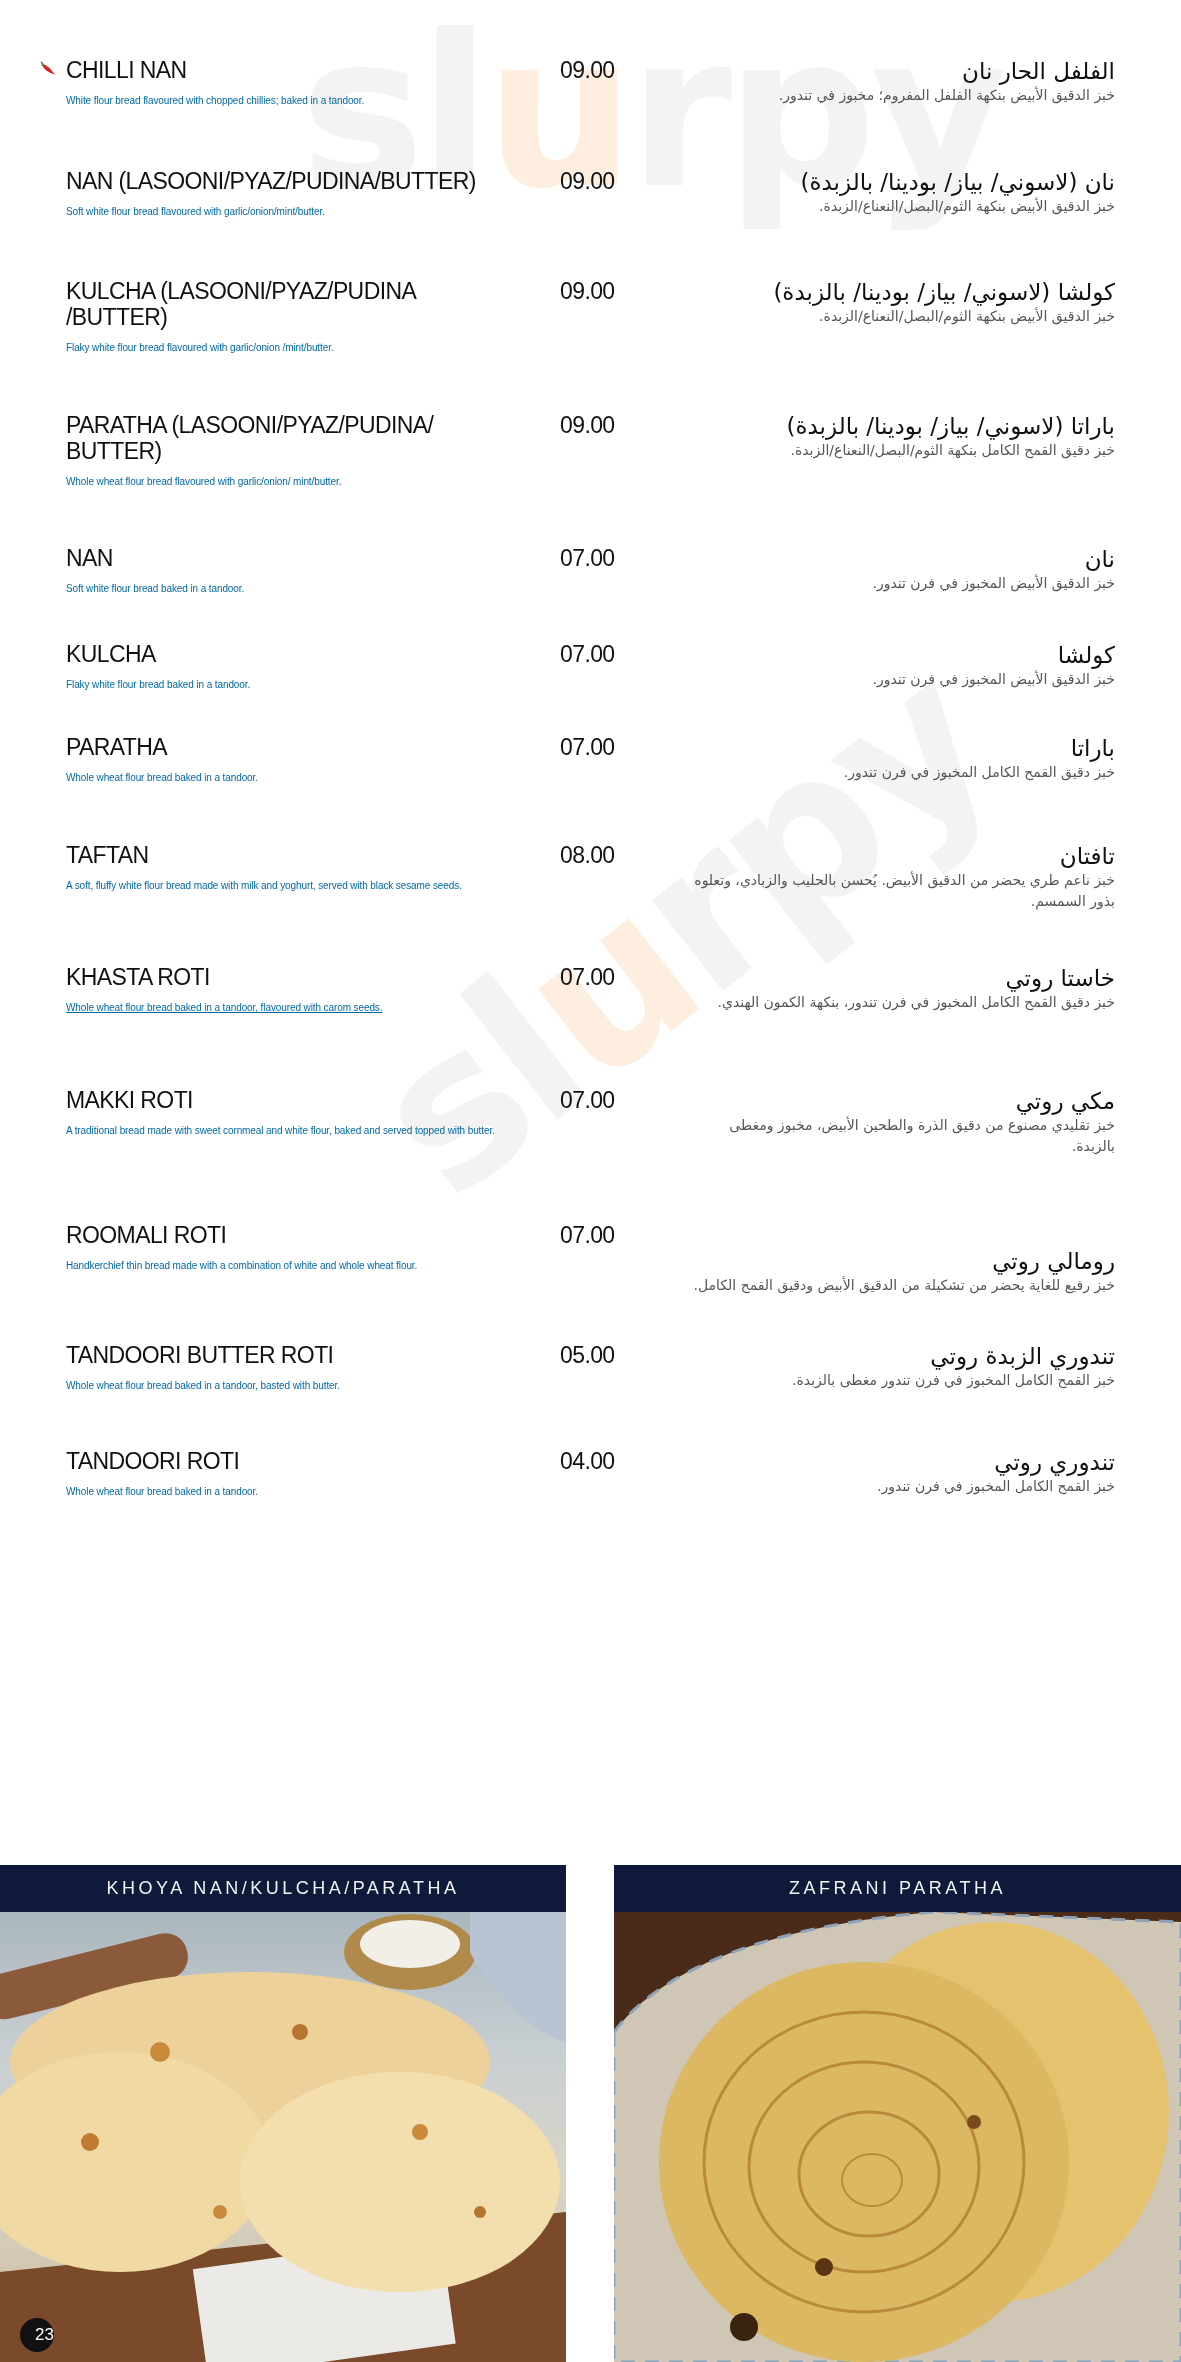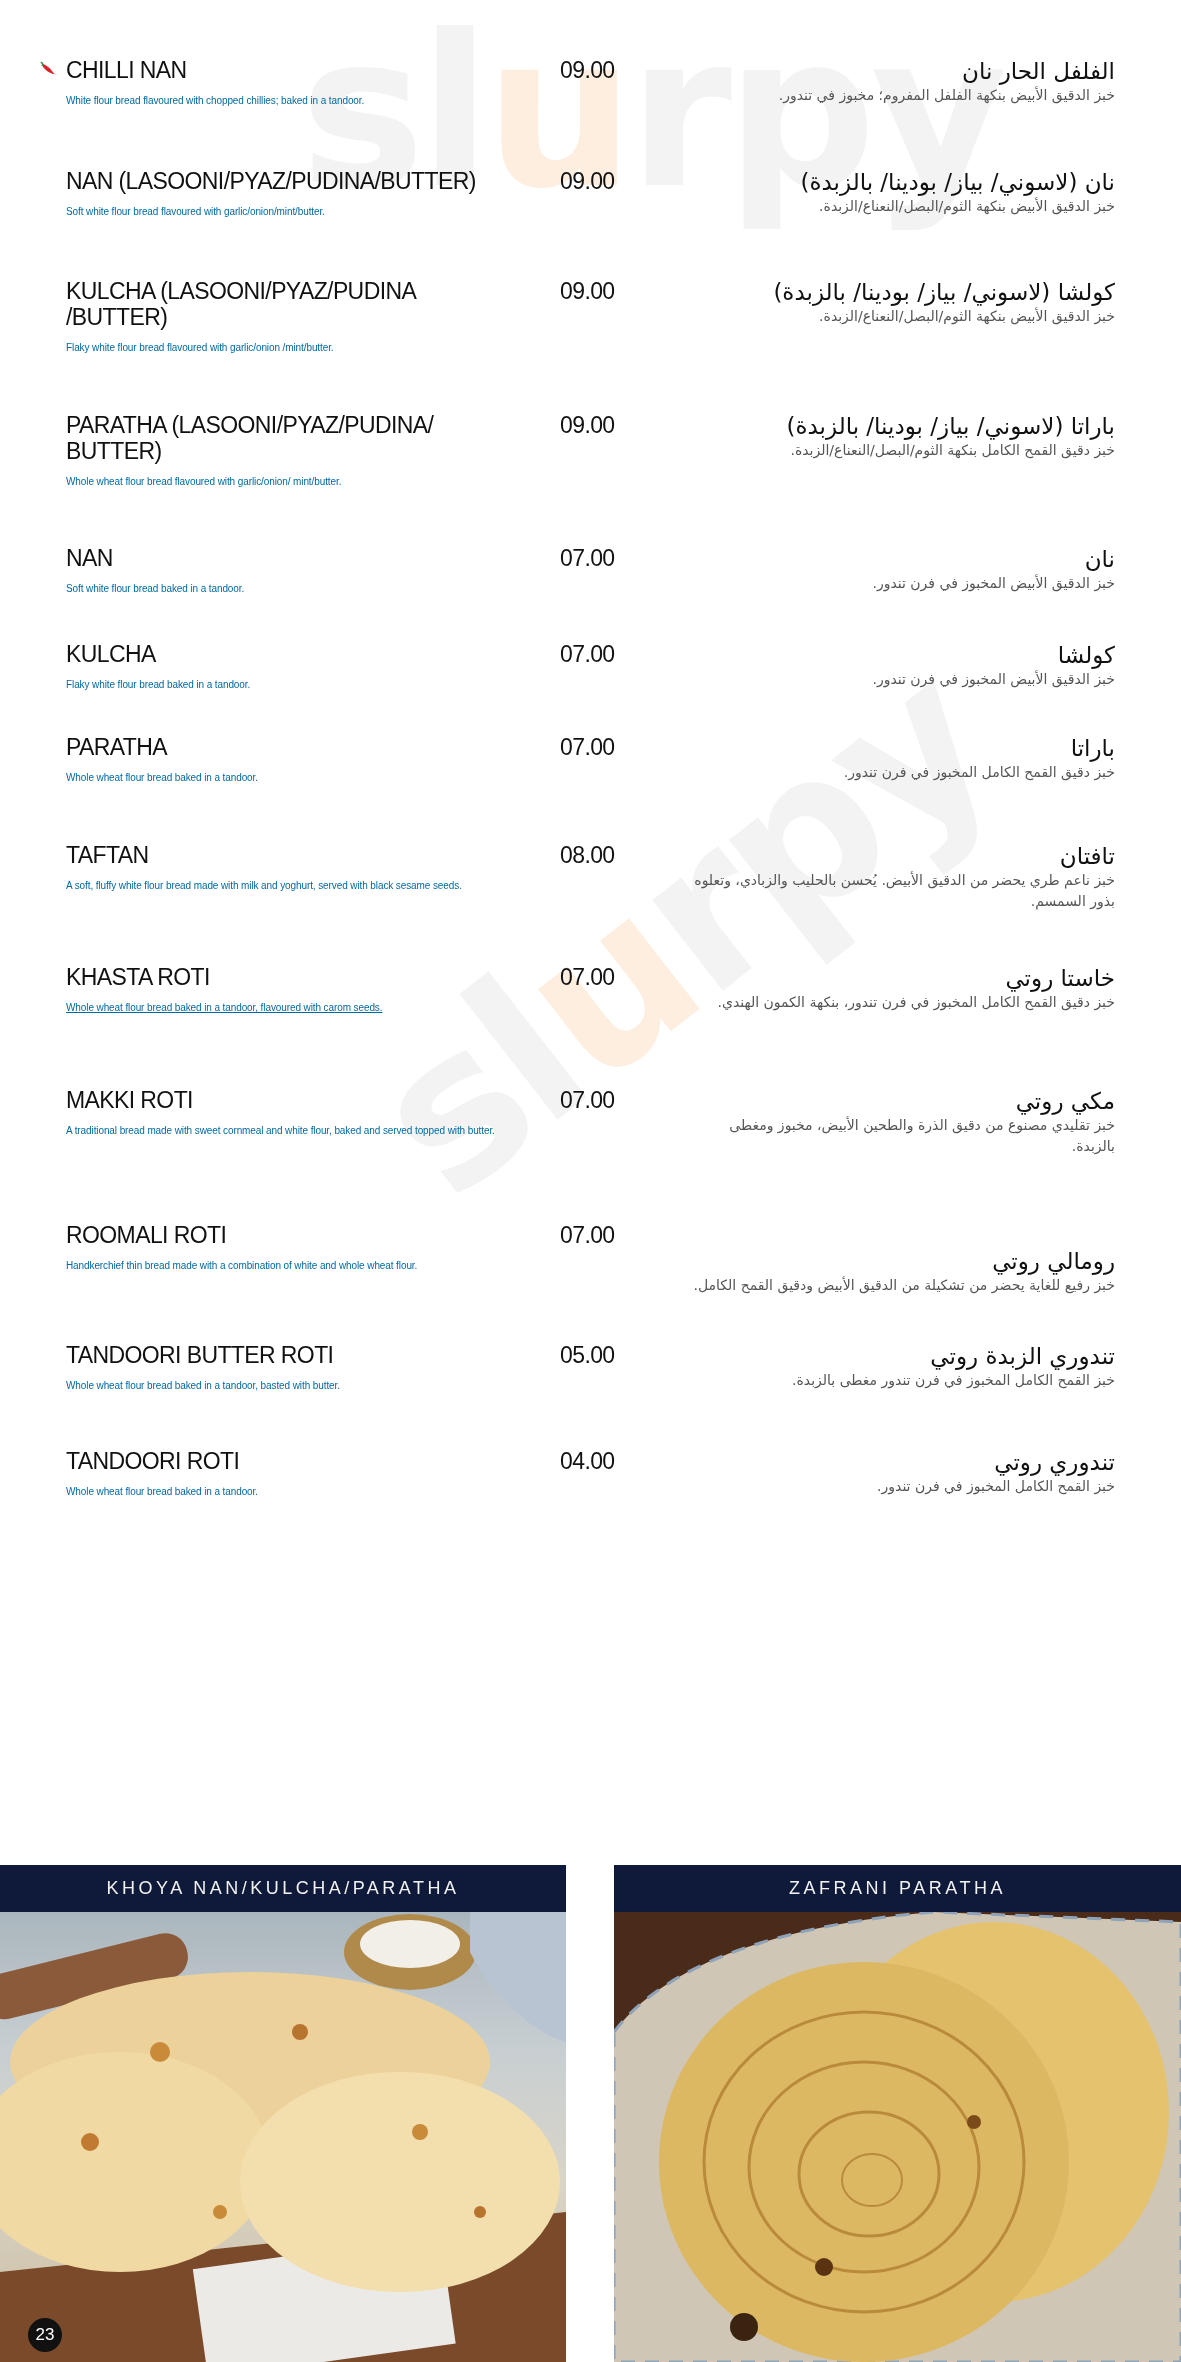--- a/index.html
+++ b/index.html
@@ -23,21 +23,21 @@
 
   .photo-panel { position: absolute; top: 1865px; height: 497px; overflow: hidden; }
   .panel-left { left: 0; width: 566px; }
   .panel-right { left: 614px; width: 567px; }
   .panel-header { position: absolute; left: 0; top: 0; width: 100%; height: 47px; background: #0f1a3a; color: #f2f2f2; font-size: 18px; letter-spacing: 3.5px; text-align: center; line-height: 47px; z-index: 2; }
   .panel-photo { position: absolute; left: 0; top: 47px; width: 100%; height: 450px; }
 
   .photo-left { background: linear-gradient(180deg, #aab6bd 0%, #c7ced2 30%, #d9d5c8 60%, #c9b89a 100%); }
   .photo-right { background: #4a2a18; }
 
-  .page-badge { position: absolute; left: 28px; top: 2318px; width: 34px; height: 34px; border-radius: 50%; background: #111; color: #fff; font-size: 17px; line-height: 34px; text-align: center; z-index: 3; }
+  .page-badge { position: absolute; left: 20px; top: 2318px; width: 34px; height: 34px; border-radius: 50%; background: #111; color: #fff; font-size: 17px; line-height: 34px; text-align: right; z-index: 3; }
 </style>
 </head>
 <body>
 
 <div class="watermark" style="left:300px; top:-10px; transform: rotate(0deg);">
   <span class="wm-text">sl</span><span class="wm-text wm-u">u</span><span class="wm-text">rpy</span>
 </div>
 <div class="watermark" style="left:330px; top:1050px; transform: rotate(-38deg); transform-origin: left top;">
   <span class="wm-text">sl</span><span class="wm-text wm-u">u</span><span class="wm-text">rpy</span>
 </div>

